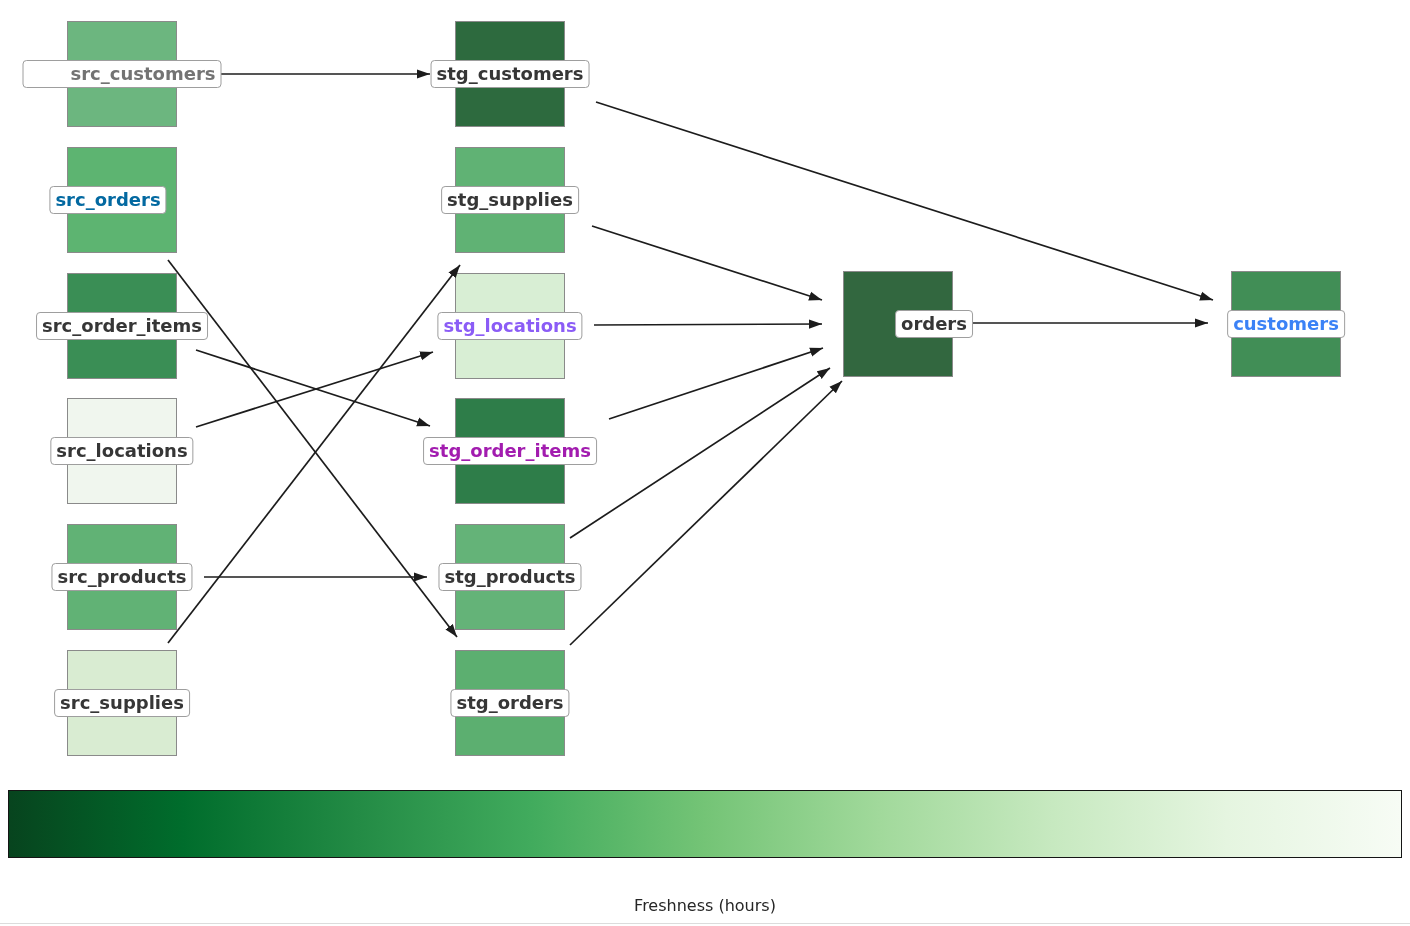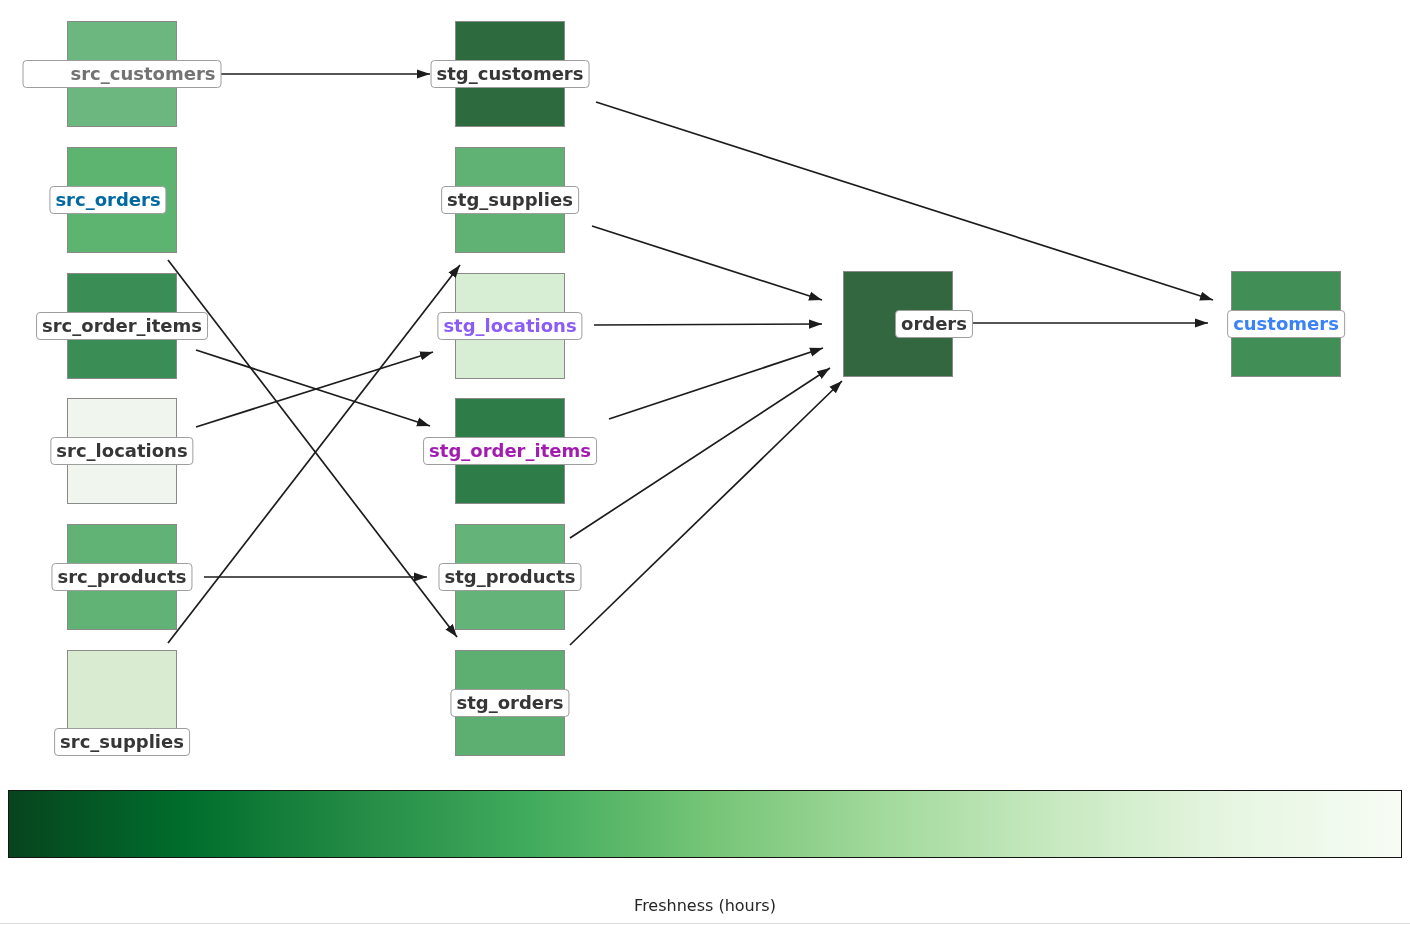--- a/index.html
+++ b/index.html
@@ -117,21 +117,21 @@
         <line x1="570" y1="645" x2="842" y2="381" stroke="#1c1c1c" stroke-width="1.7" marker-end="url(#arrow)"></line>
         <line x1="973" y1="323" x2="1208" y2="323" stroke="#1c1c1c" stroke-width="1.7" marker-end="url(#arrow)"></line>
       </g>
   </svg>
   <div id="labels">
       <div class="nlabel" style="left: 122px; top: 74px; color: #737373; padding-left: 47px;">src_customers</div>
       <div class="nlabel" style="left: 108px; top: 200px; color: #0369a1;">src_orders</div>
       <div class="nlabel" style="left: 122px; top: 326px; color: rgb(54, 54, 54);">src_order_items</div>
       <div class="nlabel" style="left: 122px; top: 451px; color: rgb(54, 54, 54);">src_locations</div>
       <div class="nlabel" style="left: 122px; top: 577px; color: rgb(54, 54, 54);">src_products</div>
-      <div class="nlabel" style="left: 122px; top: 742px; color: rgb(54, 54, 54);">src_supplies</div>
+      <div class="nlabel" style="left: 122px; top: 703px; color: rgb(54, 54, 54);">src_supplies</div>
       <div class="nlabel" style="left: 510px; top: 74px; color: rgb(54, 54, 54);">stg_customers</div>
       <div class="nlabel" style="left: 510px; top: 200px; color: rgb(54, 54, 54);">stg_supplies</div>
       <div class="nlabel" style="left: 510px; top: 326px; color: #8b5cf6;">stg_locations</div>
       <div class="nlabel" style="left: 510px; top: 451px; color: #a21caf;">stg_order_items</div>
       <div class="nlabel" style="left: 510px; top: 577px; color: rgb(54, 54, 54);">stg_products</div>
       <div class="nlabel" style="left: 510px; top: 703px; color: rgb(54, 54, 54);">stg_orders</div>
       <div class="nlabel" style="left: 898px; top: 324px; color: rgb(54, 54, 54); margin-left: 36px;">orders</div>
       <div class="nlabel" style="left: 1286px; top: 324px; color: #3b82f6;">customers</div>
     </div>
 

